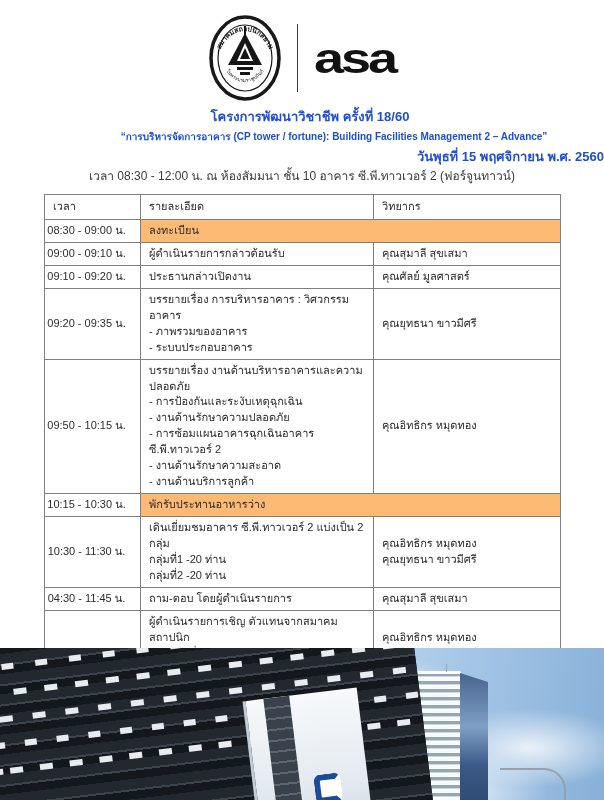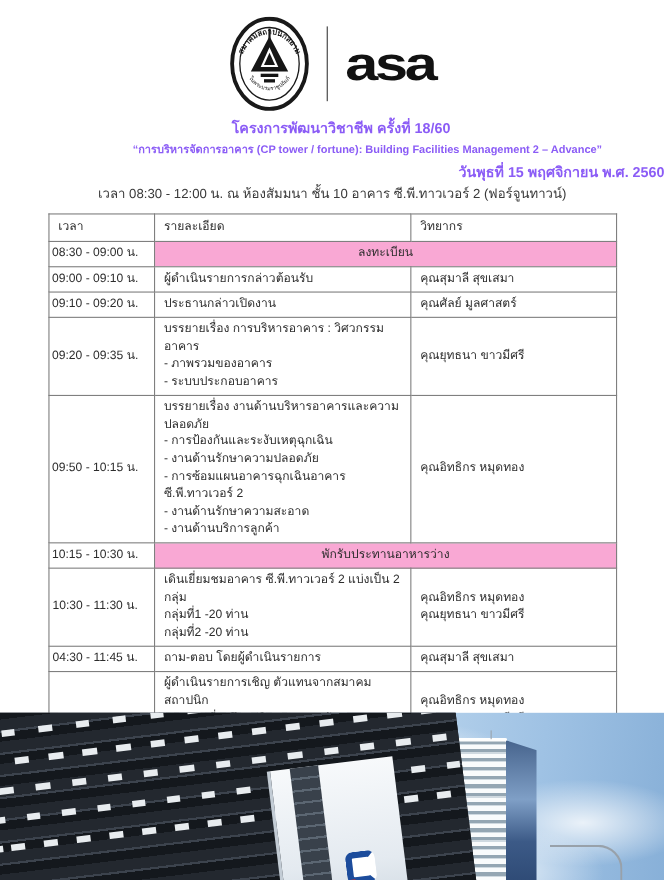--- a/index.html
+++ b/index.html
@@ -14,42 +14,42 @@
     display:flex;justify-content:center;align-items:center;gap:16px;
   }
   .emblem{width:72px;height:86px;}
   .logo-divider{width:1px;height:68px;background:#3a3a3a;}
   .asa-word{
     font-weight:bold;font-size:54px;letter-spacing:-3px;color:#121212;
     transform:scaleY(.80);line-height:1;user-select:none;
   }
   
   .titles{text-align:center;margin-top:4px;}
-  .titles .t1,.titles .t2,.titles .t3{font-weight:bold;color:#8b5cf6;padding-left:16px;}
+  .titles .t1,.titles .t2,.titles .t3{font-weight:bold;color:#1d4ed8;padding-left:16px;}
   .titles .t1{font-size:13px;line-height:20px;}
   .titles .t2{font-size:10px;line-height:20px;margin-left:48px;}
   .titles .t3{font-size:13px;line-height:20px;text-align:right;}
   .titles .t4{font-size:12px;line-height:19px;color:#3a3a3a;}
   
   table.agenda{
     border-collapse:collapse;table-layout:fixed;
     margin:8px 0 0 44px;width:516px;
     font-size:11px;color:#2c2c2c;
   }
   .agenda col.c-time{width:96px;}
   .agenda col.c-det{width:233px;}
   .agenda col.c-spk{width:187px;}
   .agenda th,.agenda td{
     border:1px solid #7f7f7f;
     padding:3px 8px;line-height:1.45;vertical-align:middle;
   }
   .agenda th{font-weight:normal;text-align:left;height:18px;}
   .agenda td.time{text-align:center;white-space:nowrap;padding-left:2px;padding-right:14px;}
   .agenda td.det,.agenda td.spk{text-align:left;white-space:pre-line;}
-  .agenda td.hl{background:#f9a8d4;text-align:center;}
+  .agenda td.hl{background:#fdba74;}
   
   .note{margin:20px 0 0 28px;font-size:11px;color:#2c2c2c;}
   
   .photo{
     position:absolute;left:0;top:648px;width:604px;height:152px;overflow:hidden;
     background:linear-gradient(97deg,#eaf3fb 0%,#d7e8f6 28%,#bdd7ee 55%,#9fc2e4 80%,#88b0d8 100%);
   }
   .cloud{position:absolute;border-radius:50%;}
   .cloud.c1{left:250px;top:6px;width:230px;height:90px;
     background:radial-gradient(ellipse at center,rgba(255,255,255,.95) 0%,rgba(255,255,255,0) 70%);}

